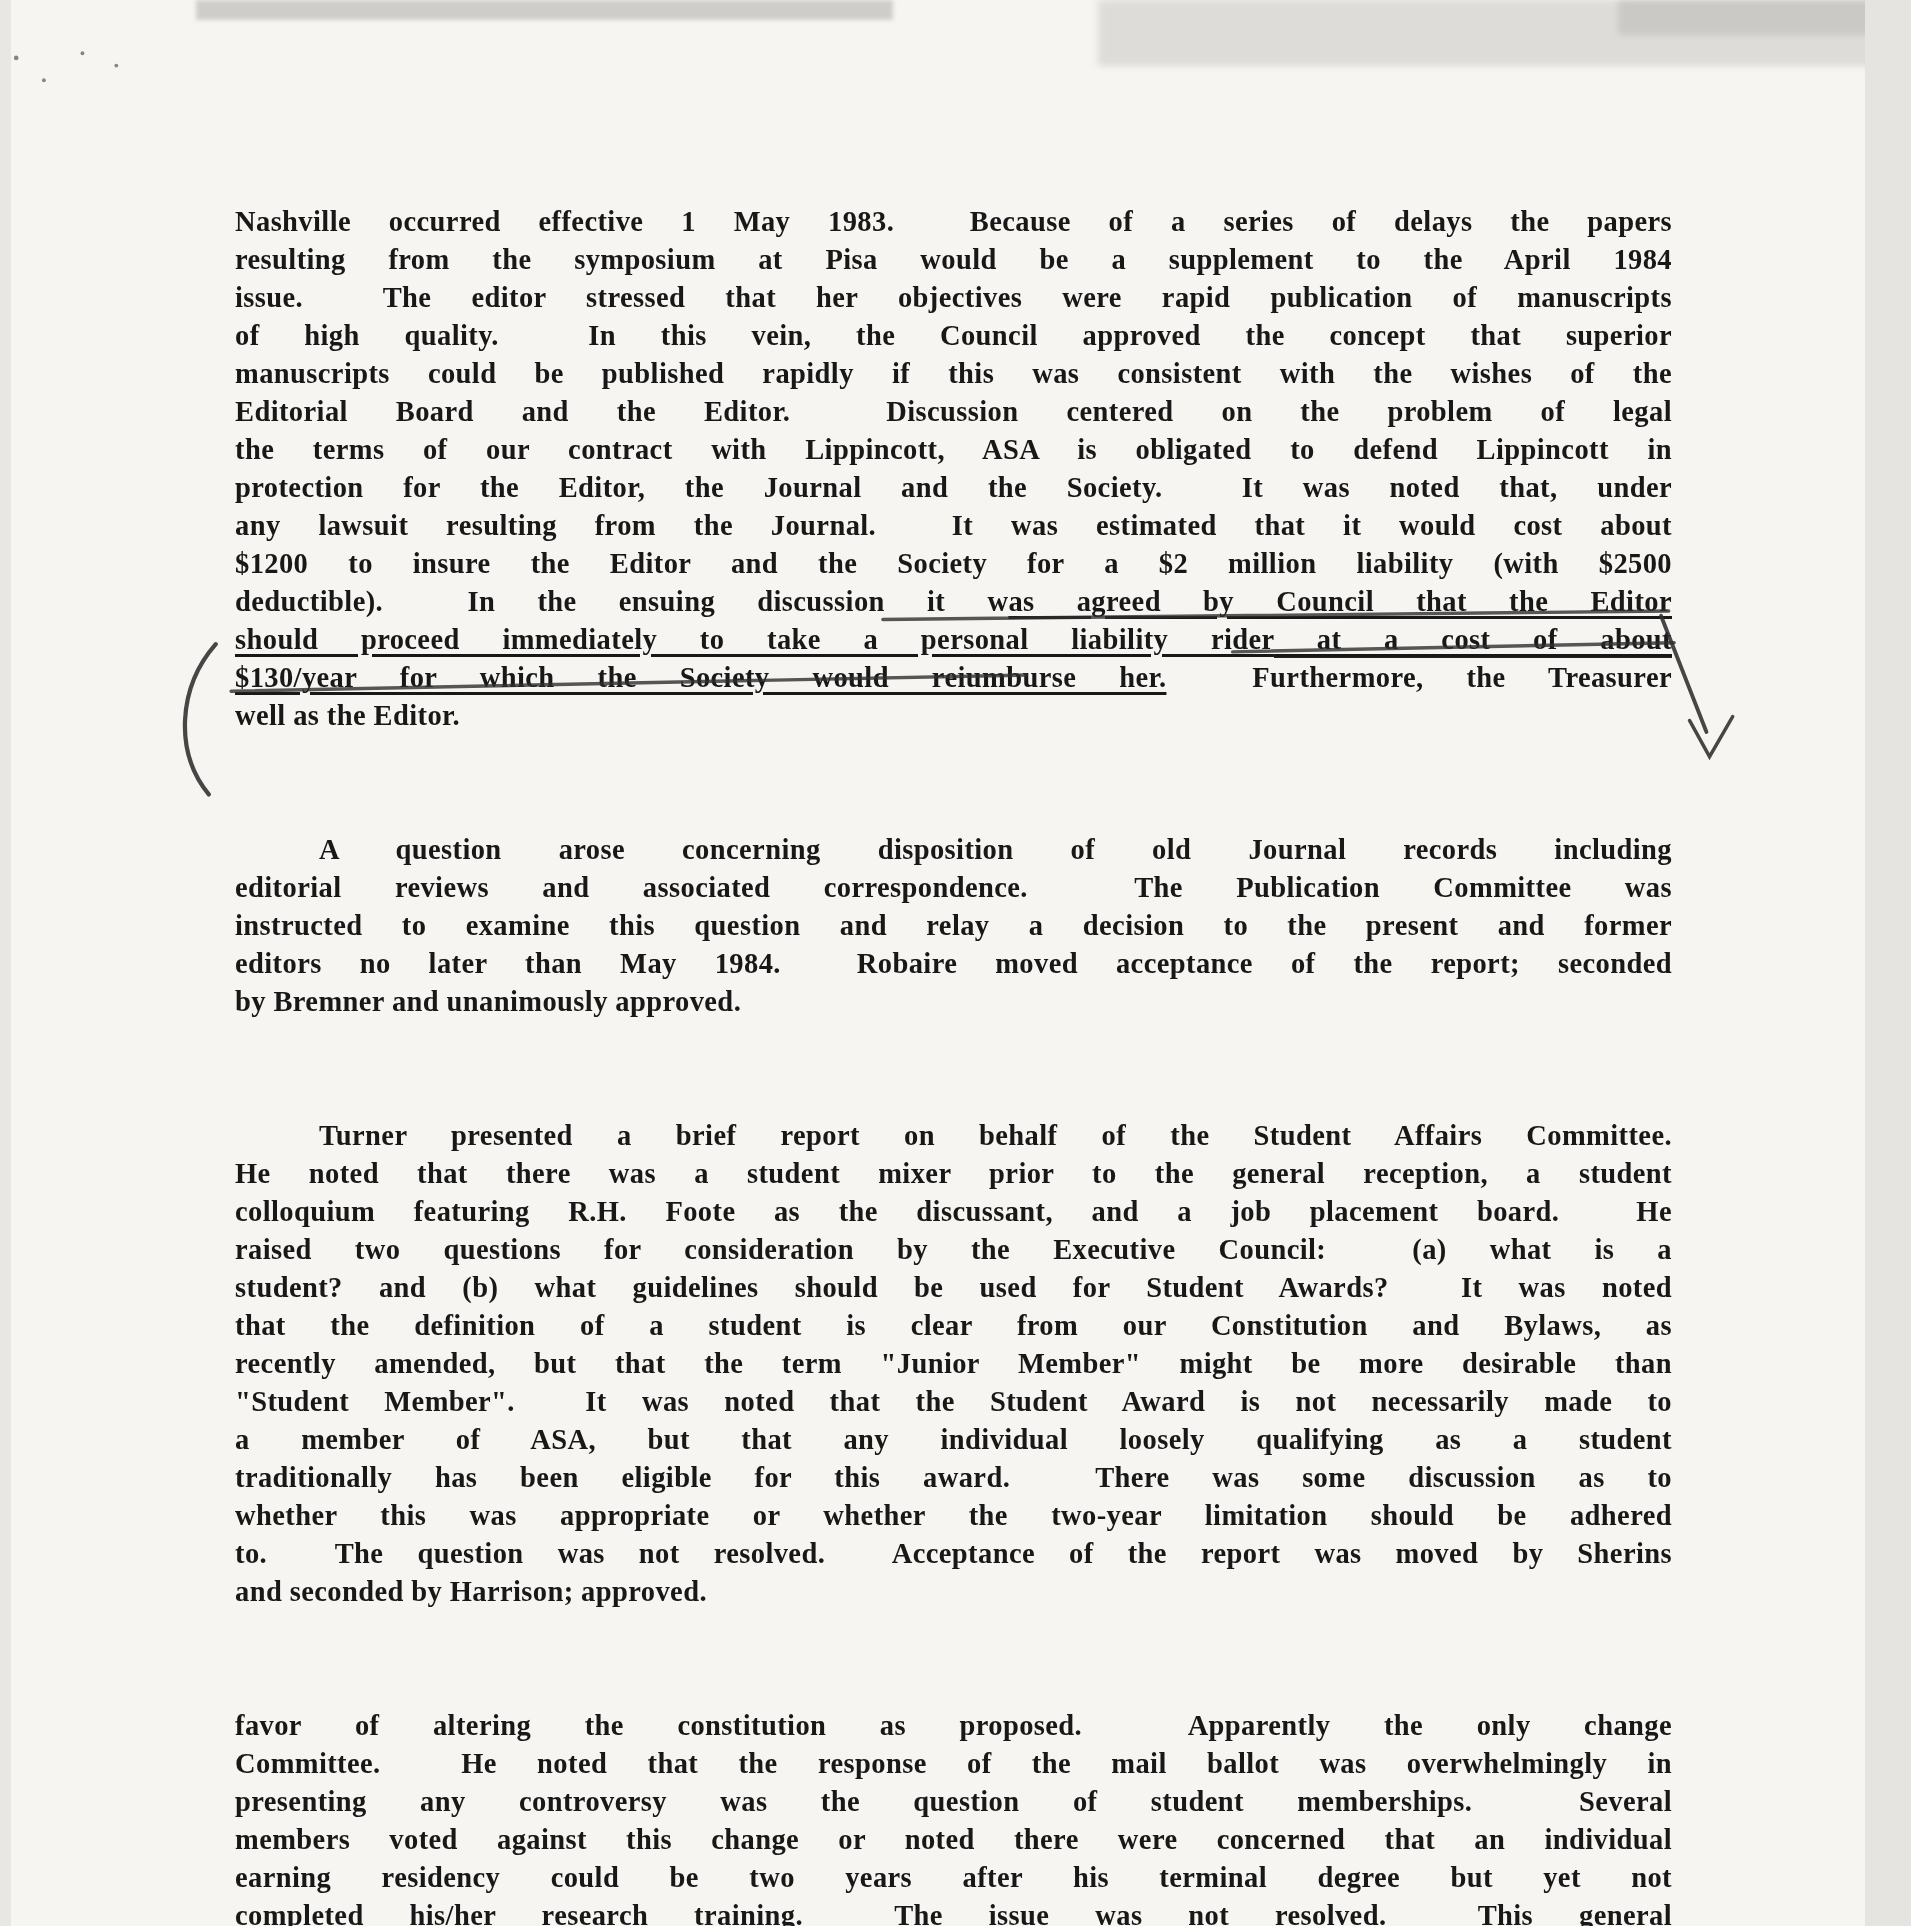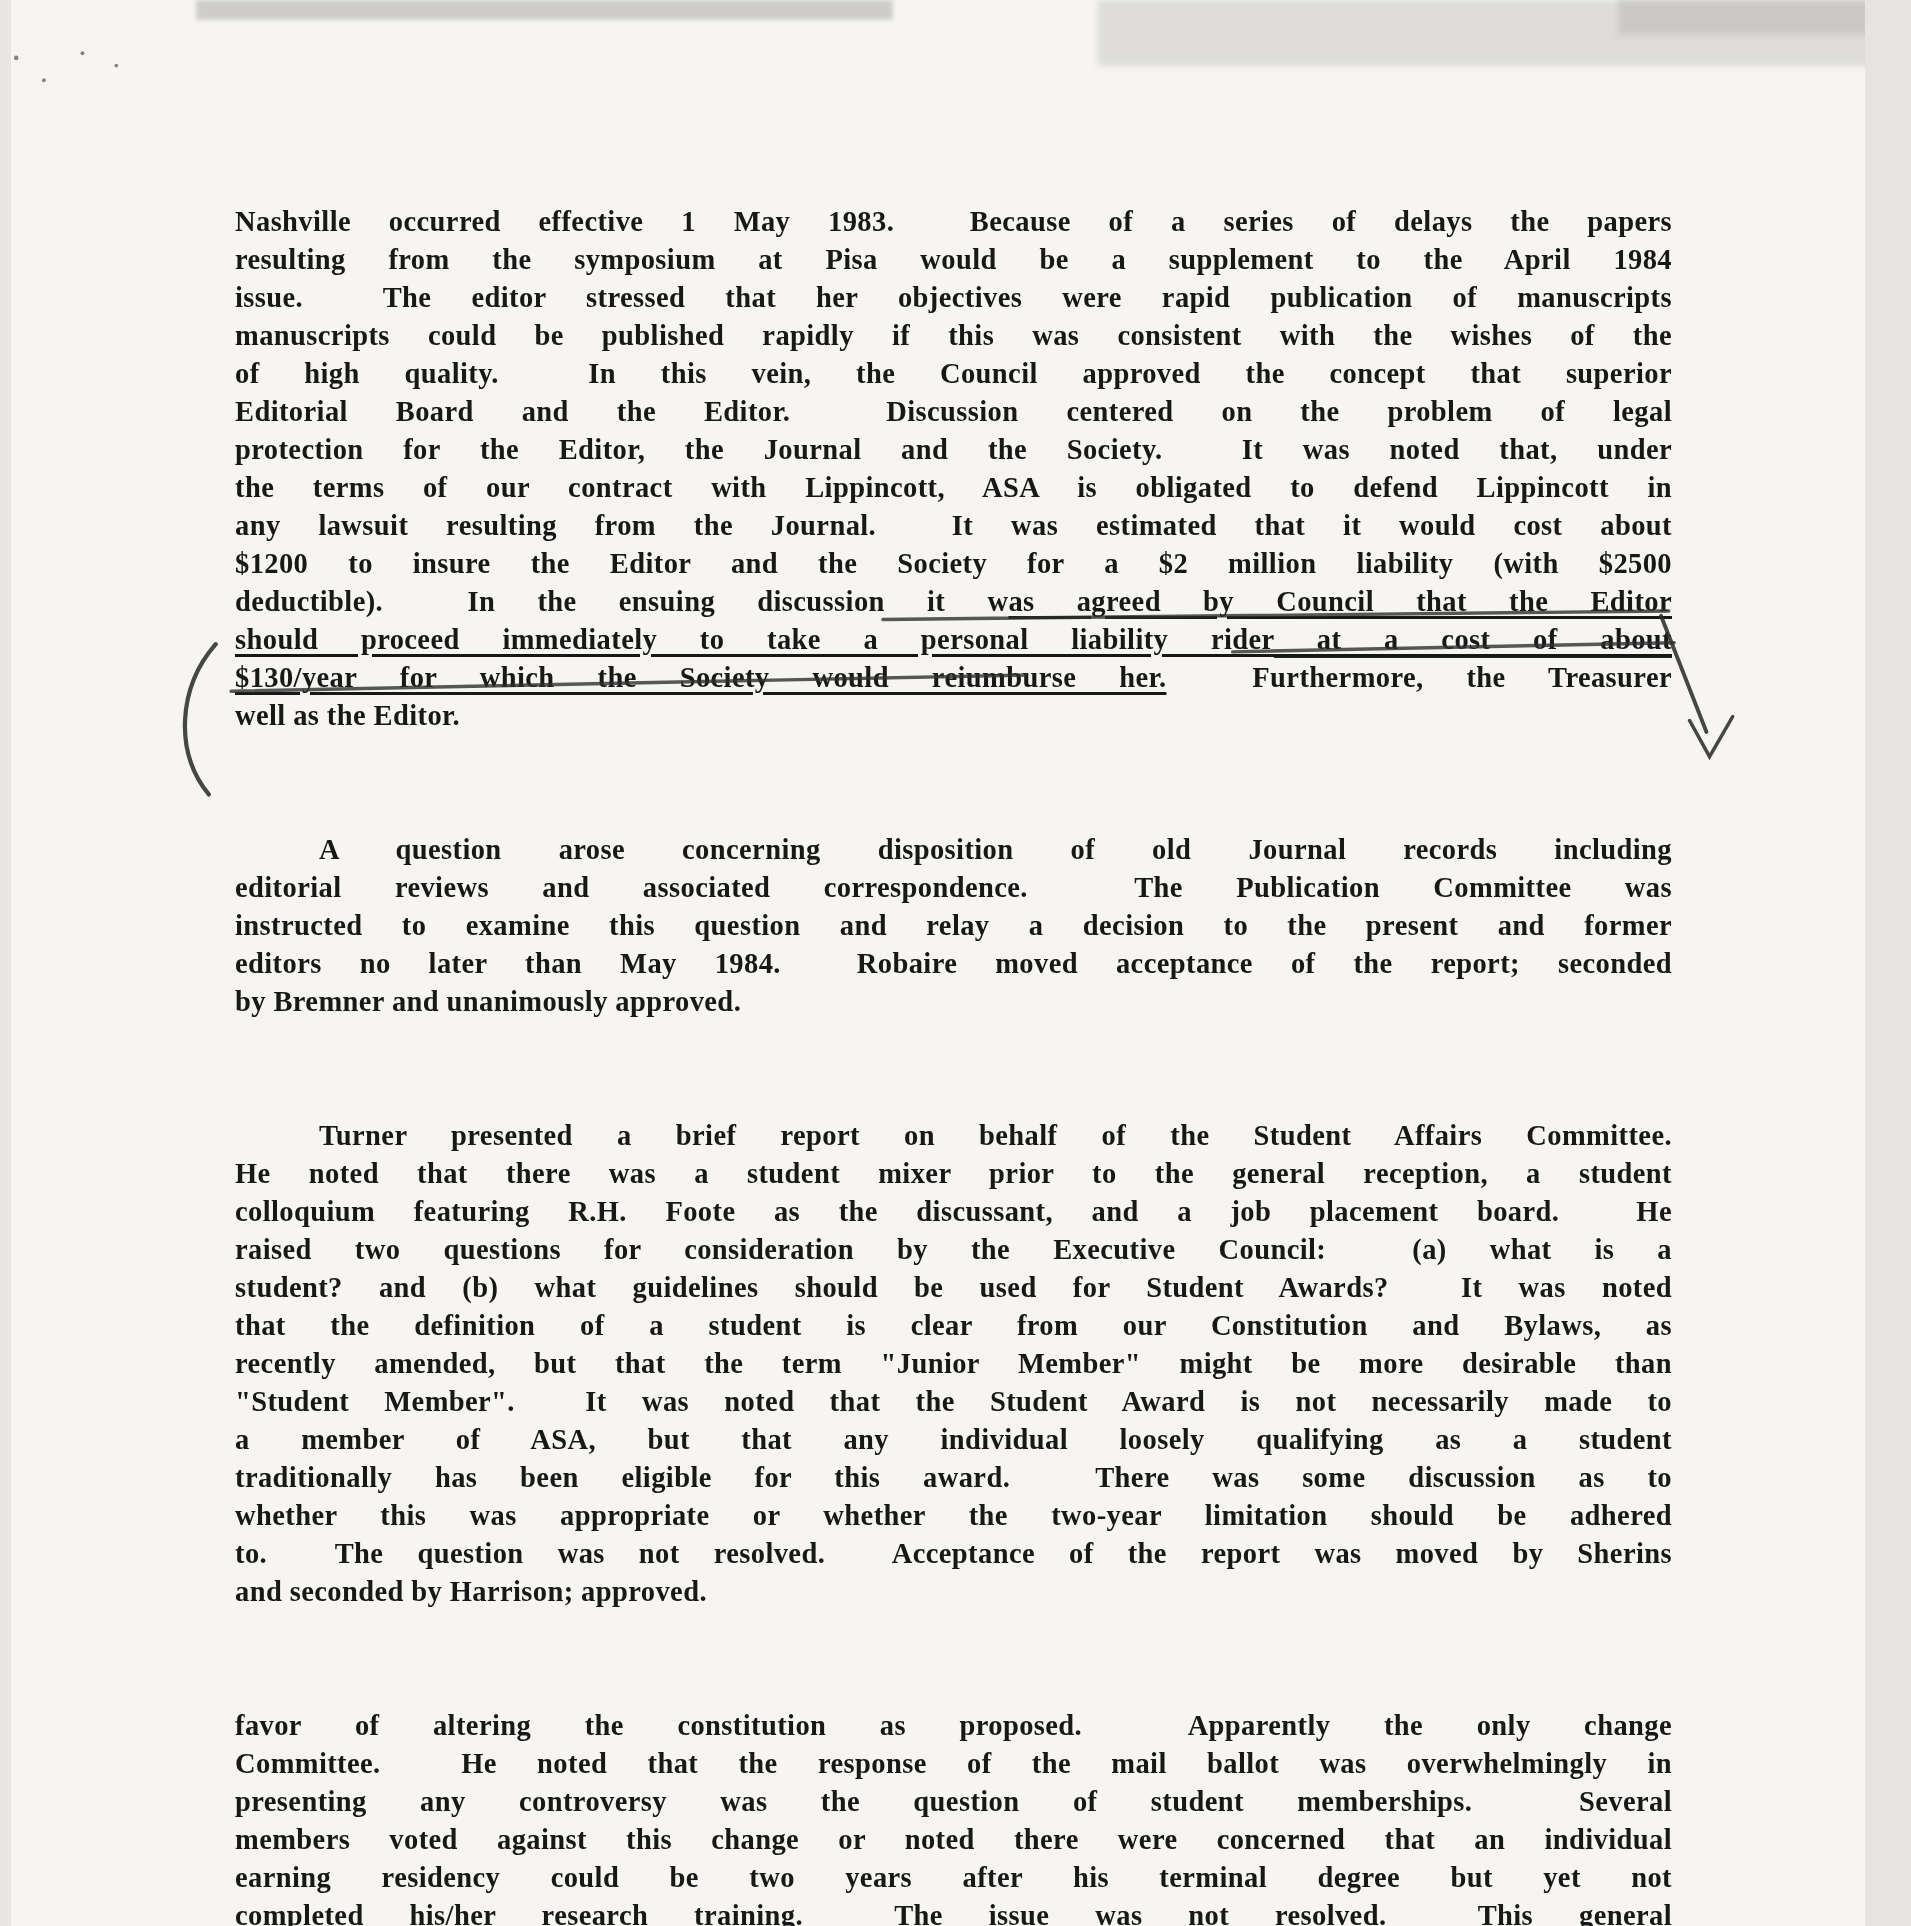--- a/index.html
+++ b/index.html
@@ -89,25 +89,25 @@
   <div class="scan-strip-top-right2"></div>
   <div class="scan-column-right"></div>
   <div class="scan-column-left"></div>
 
   <div class="text-block">
     <div>
         <div class="paragraph">
           <div class="line"><span>Nashville occurred effective 1 May 1983.  Because of a series of delays the papers</span></div>
           <div class="line"><span>resulting from the symposium at Pisa would be a supplement to the April 1984</span></div>
           <div class="line"><span>issue.  The editor stressed that her objectives were rapid publication of manuscripts</span></div>
+          <div class="line"><span>of high quality.  In this vein, the Council approved the concept that superior</span></div>
           <div class="line"><span>manuscripts could be published rapidly if this was consistent with the wishes of the</span></div>
-          <div class="line"><span>of high quality.  In this vein, the Council approved the concept that superior</span></div>
           <div class="line"><span>Editorial Board and the Editor.  Discussion centered on the problem of legal</span></div>
+          <div class="line"><span>the terms of our contract with Lippincott, ASA is obligated to defend Lippincott in</span></div>
           <div class="line"><span>protection for the Editor, the Journal and the Society.  It was noted that, under</span></div>
-          <div class="line"><span>the terms of our contract with Lippincott, ASA is obligated to defend Lippincott in</span></div>
           <div class="line"><span>any lawsuit resulting from the Journal.  It was estimated that it would cost about</span></div>
           <div class="line"><span>$1200 to insure the Editor and the Society for a $2 million liability (with $2500</span></div>
           <div class="line"><span>deductible).  In the ensuing discussion it w</span><span class="u">as agreed by Council that the Editor</span></div>
           <div class="line"><span class="u">should proceed immediately to take a personal liability rider</span><span class="u2"> at a cost of about</span></div>
           <div class="line"><span class="u">$130/year for which the Society would reiumburse her.</span><span>  Furthermore, the Treasurer</span></div>
           <div class="line final"><span>well as the Editor.</span></div>
         </div>
         <div class="paragraph">
           <div class="line indent"><span>A question arose concerning disposition of old Journal records including</span></div>
           <div class="line"><span>editorial reviews and associated correspondence.  The Publication Committee was</span></div>

